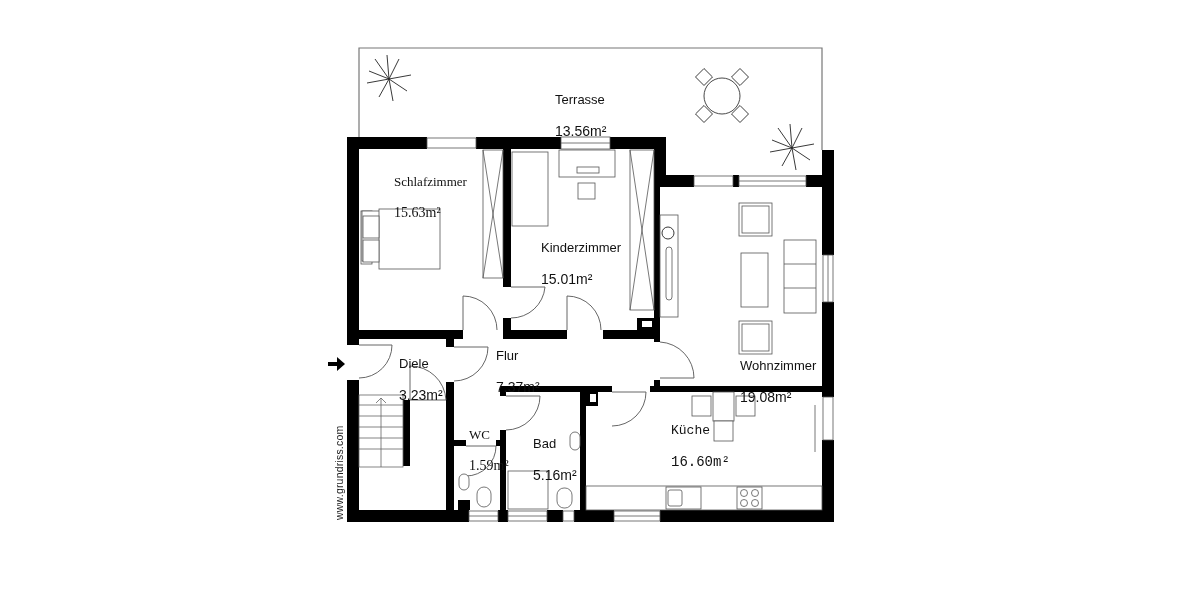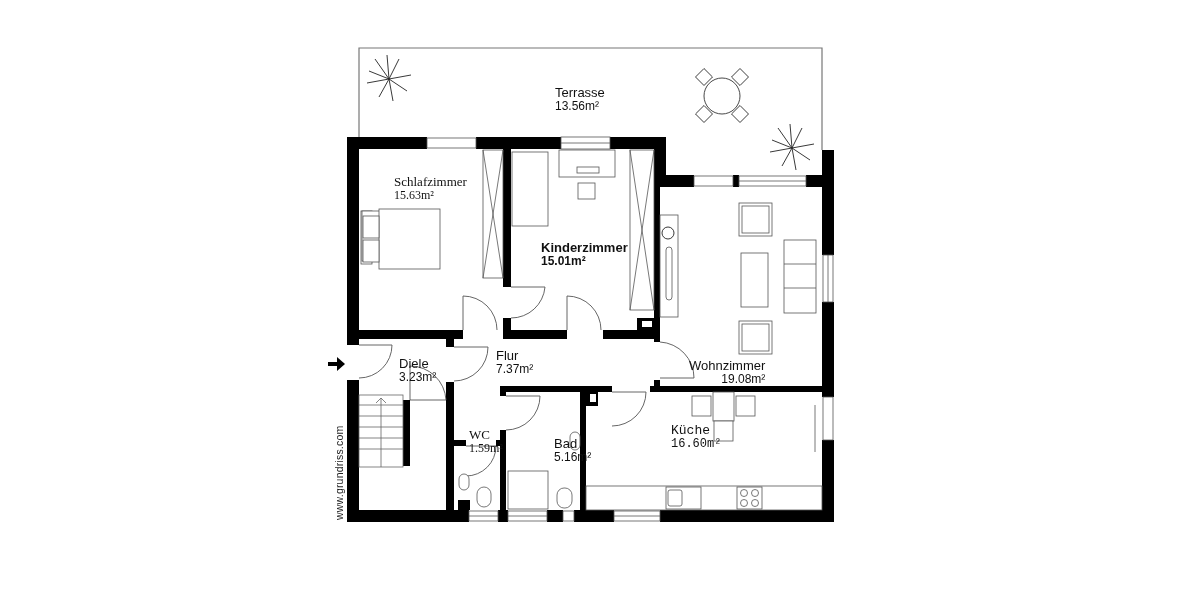--- a/index.html
+++ b/index.html
@@ -1,20 +1,20 @@
 <!DOCTYPE html>
 <html><head>
 <meta charset="utf-8">
 <style>
   html, body { margin: 0; padding: 0; background: #ffffff; }
   body { width: 1200px; height: 600px; position: relative; overflow: hidden; font-family: "Liberation Sans", sans-serif; }
   #plan { position: absolute; left: 0; top: 0; }
   .lbl { position: absolute; color: #111; line-height: 1; white-space: nowrap; }
   .lbl .name { font-size: 13px; display: block; }
-  .lbl .area { font-size: 12px; display: block; margin-top: 1px; }
+  .lbl .area { font-size: 14px; display: block; margin-top: 18px; }
   .watermark { position: absolute; left: 333px; top: 520px; transform: rotate(-90deg); transform-origin: left top; font-size: 10.5px; color: #222; letter-spacing: 0.2px; }
 </style>
 </head>
 <body>
 
 <svg id="plan" width="1200" height="600" viewBox="0 0 1200 600" xmlns="http://www.w3.org/2000/svg">
 
   <g fill="none" stroke="#777" stroke-width="1.2">
     <polyline points="359,137 359,48 822,48 822,150"></polyline>
   </g>
@@ -195,49 +195,49 @@
     </g>
     <g transform="translate(792,148)">
       <path d="M0,0 L-14,-20 M0,0 L-2,-24 M0,0 L10,-20 M0,0 L22,-4 M0,0 L18,12 M0,0 L4,22 M0,0 L-10,18 M0,0 L-22,4 M0,0 L-20,-8"></path>
     </g>
     <g transform="translate(668,233)">
       <circle cx="0" cy="0" r="6"></circle>
     </g>
   </g>
 </svg>
 
-<div class="lbl" style="left:555px;top:86px;">
+<div class="lbl" style="left:555px;top:93px;">
   <span class="name">Terrasse</span>
   <span class="area">13.56m²</span>
 </div>
 <div class="lbl" style="left:394px;top:175px;font-family:Liberation Serif, serif;">
   <span class="name">Schlafzimmer</span>
   <span class="area">15.63m²</span>
 </div>
-<div class="lbl" style="left:541px;top:241px;font-weight:bold;">
+<div class="lbl" style="left:541px;top:241px;">
   <span class="name">Kinderzimmer</span>
   <span class="area">15.01m²</span>
 </div>
-<div class="lbl" style="left:689px;top:359px;text-align:right;">
+<div class="lbl" style="left:740px;top:359px;">
   <span class="name">Wohnzimmer</span>
   <span class="area">19.08m²</span>
 </div>
 <div class="lbl" style="left:399px;top:357px;">
   <span class="name">Diele</span>
   <span class="area">3.23m²</span>
 </div>
 <div class="lbl" style="left:496px;top:349px;">
   <span class="name">Flur</span>
   <span class="area">7.37m²</span>
 </div>
 <div class="lbl" style="left:469px;top:428px;font-family:Liberation Serif, serif;">
   <span class="name">WC</span>
   <span class="area">1.59m²</span>
 </div>
-<div class="lbl" style="left:554px;top:437px;">
+<div class="lbl" style="left:533px;top:437px;">
   <span class="name">Bad</span>
   <span class="area">5.16m²</span>
 </div>
 <div class="lbl" style="left:671px;top:424px;font-family:Liberation Mono, monospace;">
   <span class="name">Küche</span>
   <span class="area">16.60m²</span>
 </div>
 
 <div class="watermark">www.grundriss.com</div>
 

